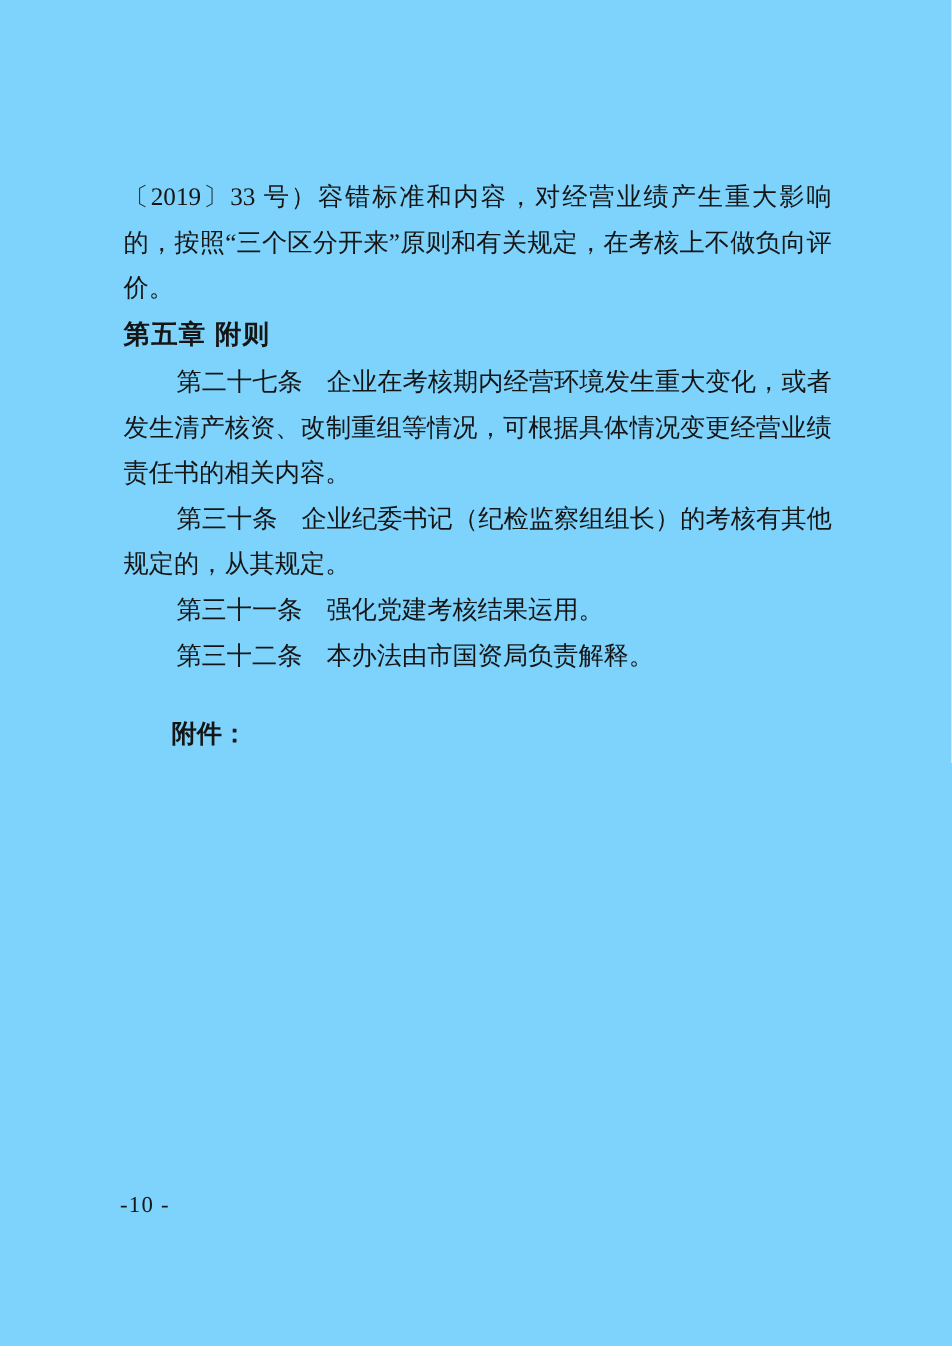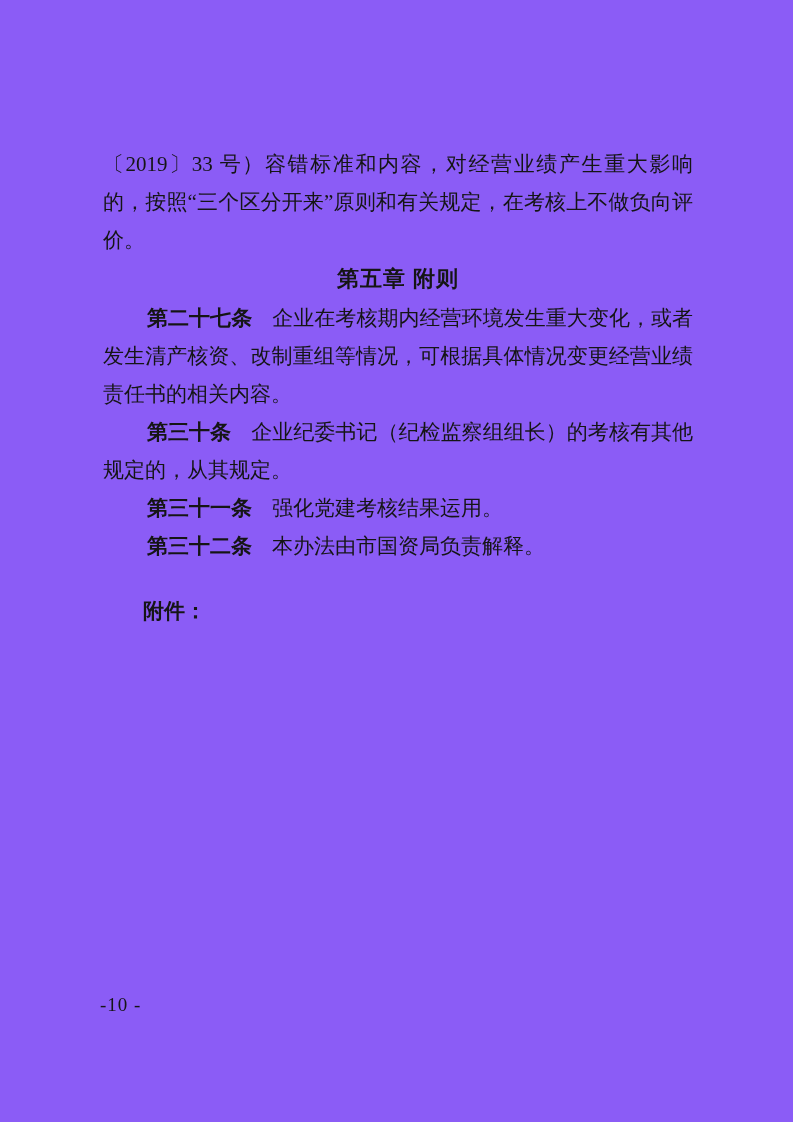--- a/index.html
+++ b/index.html
@@ -4,21 +4,21 @@
 <style>
   html, body {
     margin: 0;
     padding: 0;
     background: #ffffff;
   }
   .page {
     position: relative;
     width: 793px;
     height: 1122px;
-    background: #8b5cf6;
+    background: #7dd3fc;
     overflow: hidden;
     font-family: "Liberation Serif", "DejaVu Serif", serif;
     color: #151515;
   }
   .content {
     position: absolute;
     left: 103px;
     top: 145px;
     width: 590px;
   }
@@ -28,29 +28,28 @@
     line-height: 38px;
     text-align: justify;
     text-justify: inter-character;
     word-break: break-all;
     overflow-wrap: anywhere;
   }
   .para.article {
     text-indent: 44px;
   }
   .art-num {
-    font-weight: 700;
+    font-weight: 400;
     margin-right: 20px;
   }
   .chapter {
     margin: 0;
     font-size: 22px;
     line-height: 40px;
     font-weight: 700;
-    text-align: center;
     font-family: "Liberation Sans", "DejaVu Sans", sans-serif;
     letter-spacing: 1px;
   }
   .attachments {
     display: flex;
     margin-top: 26px;
     margin-left: 40px;
     font-size: 21px;
     line-height: 40px;
   }

